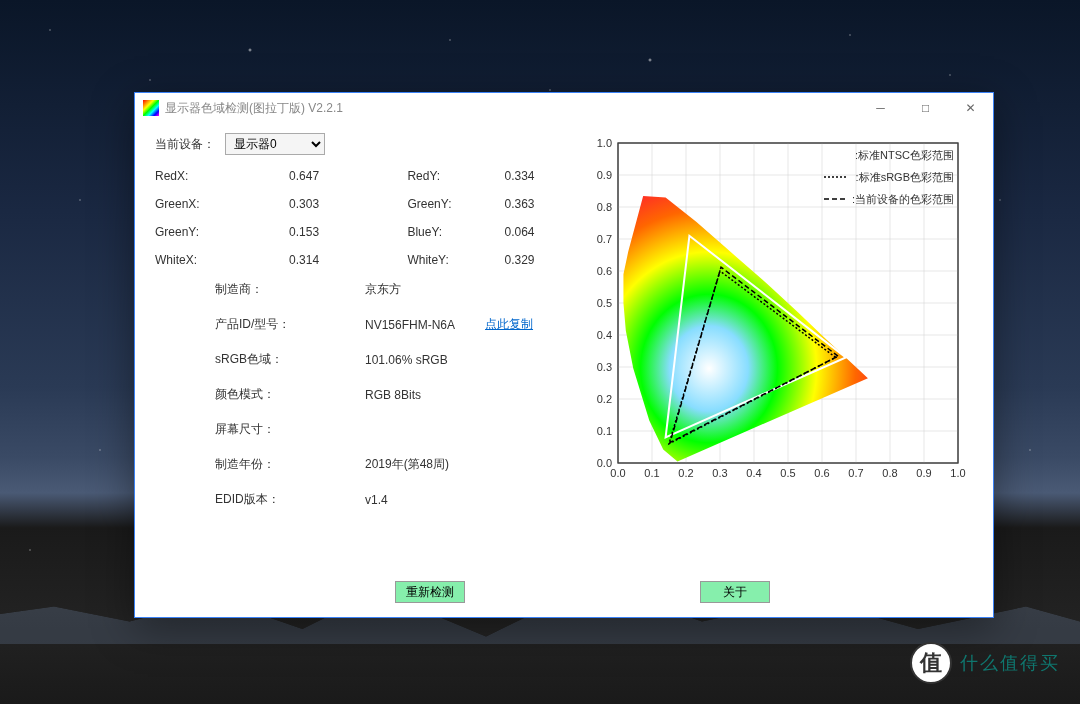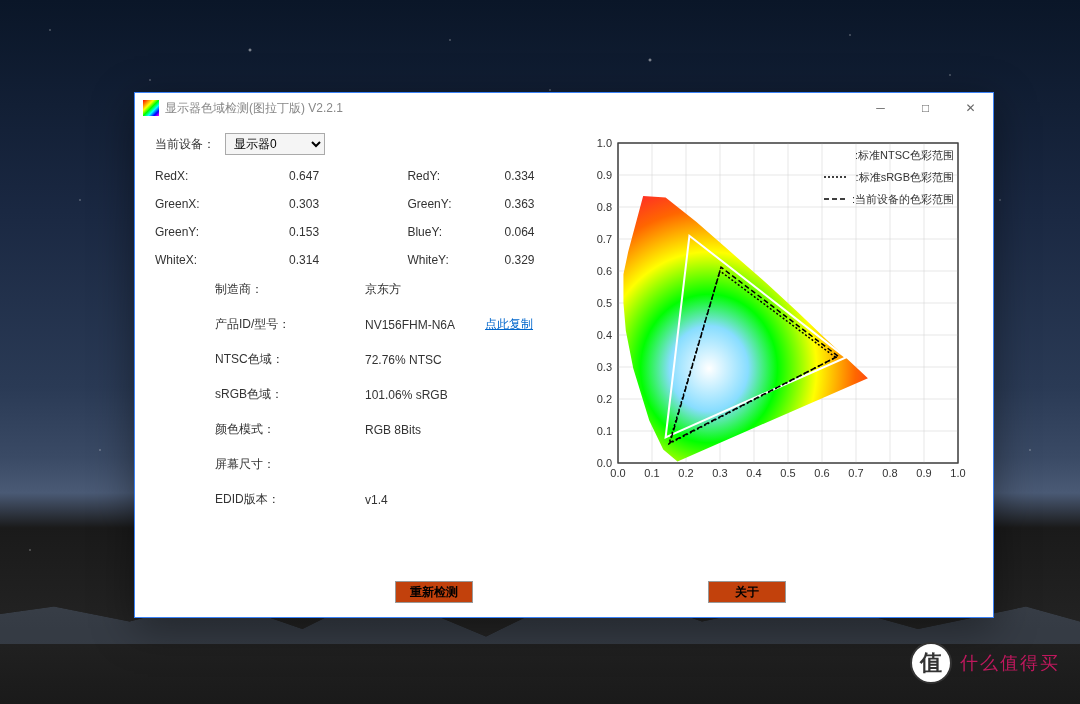--- a/index.html
+++ b/index.html
@@ -92,22 +92,22 @@
   .info-rows { margin-left: 60px; margin-top: 6px; }
   .info-row { display: flex; margin-bottom: 18px; font-size: 12px; align-items: center; }
   .info-row .lbl { width: 150px; }
   .info-row .val { flex: 1; }
   .link { color: #0066cc; text-decoration: underline; cursor: pointer; margin-left: 30px; }
   .buttons-row {
     position: absolute; bottom: 14px; left: 0; right: 0;
     display: flex; font-size: 12px;
   }
   .btn {
-    width: 78px; height: 22px; border: 1px solid #999; background: #c2410c;
-    display: flex; align-items: center; justify-content: center; cursor: pointer; font-weight: bold;
+    width: 70px; height: 22px; border: 1px solid #999; background: #86efac;
+    display: flex; align-items: center; justify-content: center; cursor: pointer;
   }
   .btn.redetect { margin-left: 260px; }
   .btn.about { margin-left: 235px; }
 
   .chart {
     width: 390px; height: 350px; position: relative;
   }
   .chart svg { width: 100%; height: 100%; }
   .axis-text { font-size: 11px; fill: #333; }
   .legend-text { font-size: 11px; fill: #333; }
@@ -118,21 +118,21 @@
   .smzdm-badge {
     position: absolute; right: 20px; bottom: 20px;
     display: flex; align-items: center; gap: 8px;
   }
   .smzdm-circle {
     width: 42px; height: 42px; border-radius: 50%;
     background: #fff; border: 2px solid #333;
     display: flex; align-items: center; justify-content: center;
     font-size: 22px; font-weight: bold; color: #333;
   }
-  .smzdm-text { color: #be185d; font-size: 18px; font-weight: 500; letter-spacing: 2px; }
+  .smzdm-text { color: #0f766e; font-size: 18px; font-weight: 500; letter-spacing: 2px; }
 </style>
 </head>
 <body>
 
 <div class="stars"></div>
 <div class="mountains"></div>
 
 <div class="window">
   <div class="titlebar">
     <div class="icon"></div>
@@ -182,33 +182,33 @@
         <div class="info-row">
           <span class="lbl">制造商：</span>
           <span class="val">京东方</span>
         </div>
         <div class="info-row">
           <span class="lbl">产品ID/型号：</span>
           <span>NV156FHM-N6A</span>
           <span class="link">点此复制</span>
         </div>
         <div class="info-row">
-          <span class="lbl">NTSC色域：</span>
-          <span class="val">72.76% NTSC</span>
-        </div>
-        <div class="info-row">
           <span class="lbl">sRGB色域：</span>
           <span class="val">101.06% sRGB</span>
         </div>
         <div class="info-row">
           <span class="lbl">颜色模式：</span>
           <span class="val">RGB 8Bits</span>
         </div>
         <div class="info-row">
           <span class="lbl">屏幕尺寸：</span>
+        </div>
+        <div class="info-row">
+          <span class="lbl">制造年份：</span>
+          <span class="val">2019年(第48周)</span>
         </div>
         <div class="info-row">
           <span class="lbl">EDID版本：</span>
           <span class="val">v1.4</span>
         </div>
       </div>
     </div>
 
     <div class="right-panel">
       <div class="chart">

